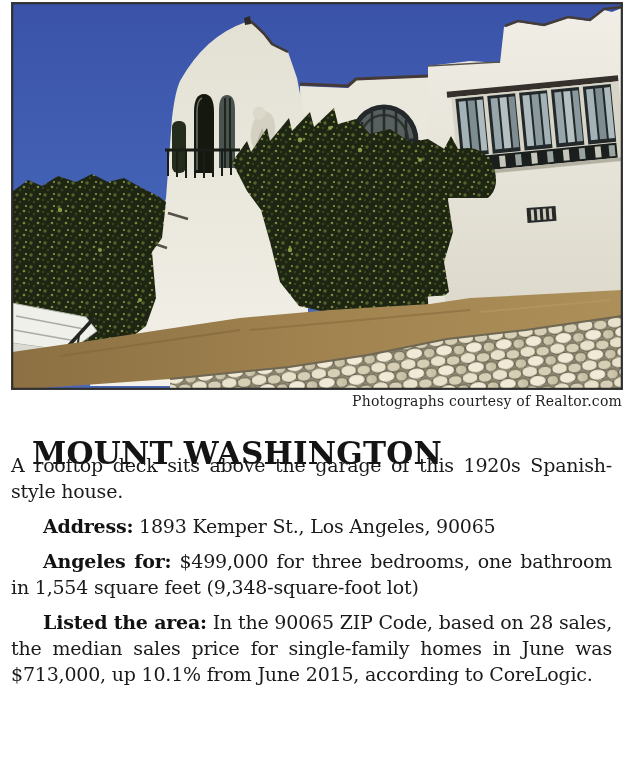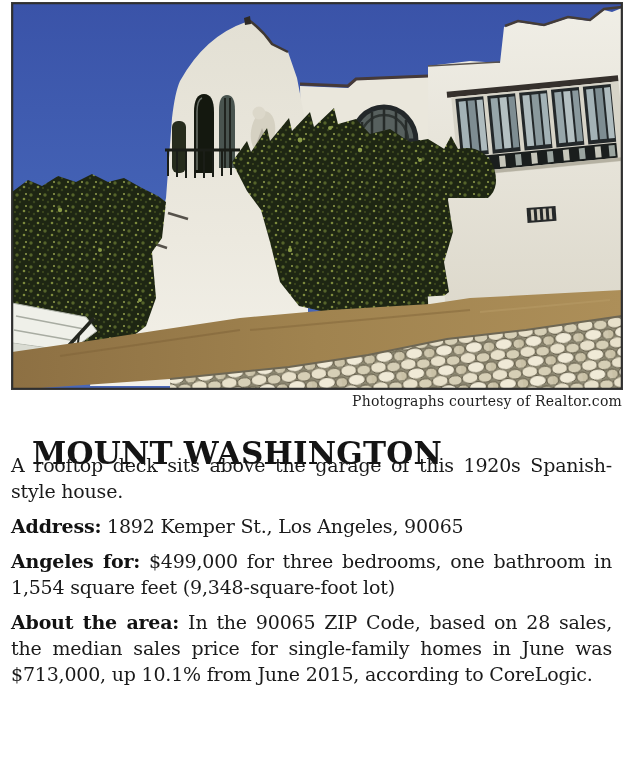--- a/index.html
+++ b/index.html
@@ -23,21 +23,21 @@
     font-size:31px;font-weight:bold;letter-spacing:.2px;color:#141414;
     line-height:1.1;
     margin-left:21px;
   }
   .bodycopy{
     position:absolute;left:11px;top:452px;width:601px;
     font-size:19px;line-height:26px;letter-spacing:-0.2px;
     text-align:justify;
   }
   .bodycopy p{margin:0 0 9px 0;}
-  .bodycopy strong{font-weight:bold;color:#121212;}
+  .bodycopy strong{font-weight:bold;color:#121212;margin-left:32px;}
 </style>
 </head>
 <body>
 
 <div class="clip">
 
   <div class="photo">
     <svg viewBox="12 3 610 386" preserveAspectRatio="none">
       <defs>
         <linearGradient id="skyg" x1="0" y1="0" x2="0" y2="1">
@@ -235,18 +235,18 @@
       <rect x="12.5" y="3.5" width="609" height="385" fill="none" stroke="#2f2f2f" stroke-width="1.5"></rect>
     </svg>
   </div>
 
   <div class="credit">Photographs courtesy of Realtor.com</div>
 
   <h1 class="headline">MOUNT WASHINGTON</h1>
 
   <div class="bodycopy">
     <p><span>A rooftop deck sits above the garage of this 1920s Spanish-style house.</span></p>
-    <p><strong>Address:</strong><span> 1892 Kemper St., Los Angeles, 90065</span></p>
+    <p><strong>Address:</strong><span> 1893 Kemper St., Los Angeles, 90065</span></p>
     <p><strong>Angeles for:</strong><span> $499,000 for three bedrooms, one bathroom in 1,554 square feet (9,348-square-foot lot)</span></p>
-    <p><strong>About the area:</strong><span> In the 90065 ZIP Code, based on 28 sales, the median sales price for single-family homes in June was $713,000, up 10.1% from June 2015, according to CoreLogic.</span></p>
+    <p><strong>Listed the area:</strong><span> In the 90065 ZIP Code, based on 28 sales, the median sales price for single-family homes in June was $713,000, up 10.1% from June 2015, according to CoreLogic.</span></p>
   </div>
 
 </div>
 
 </body></html>

